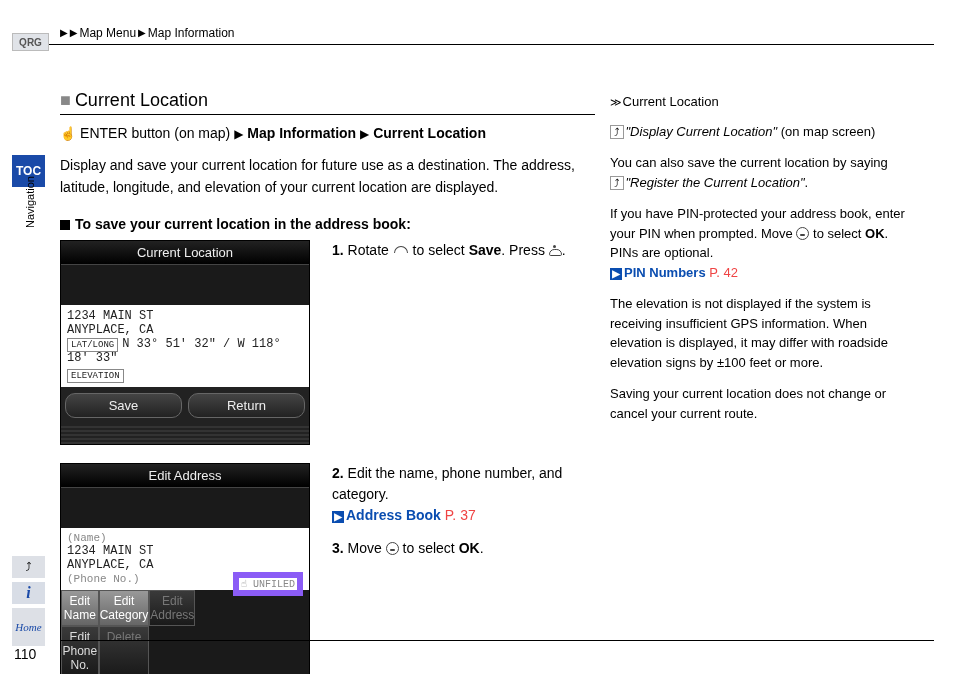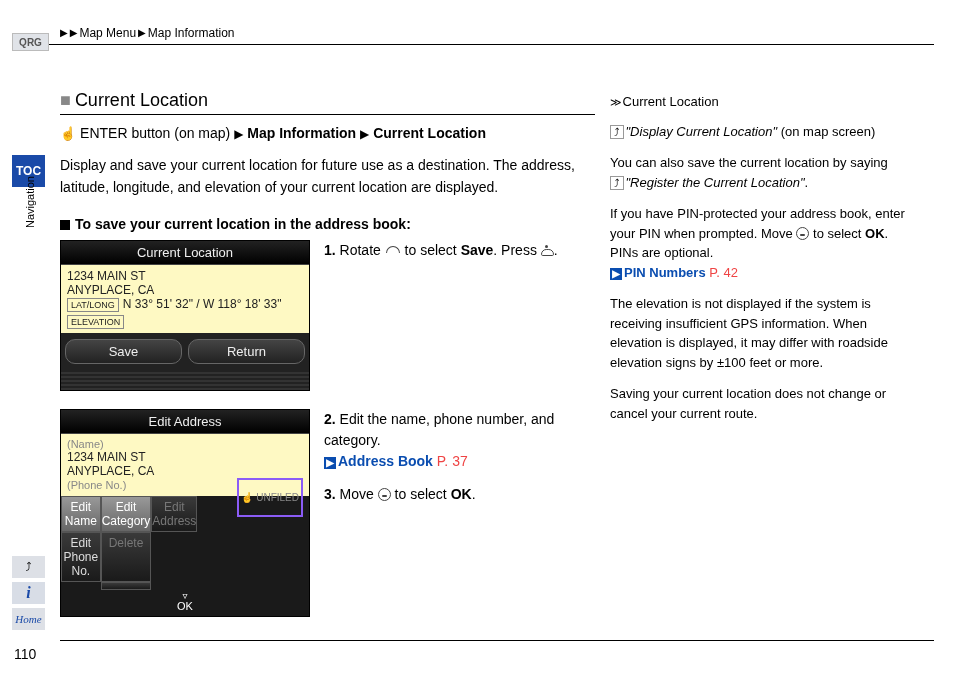--- a/index.html
+++ b/index.html
@@ -11,57 +11,57 @@
   .breadcrumb .path { font-weight: 400; }
 
   .hr-top { position: absolute; top: 44px; left: 47px; right: 20px; border-top: 1px solid #000; }
 
   .side { position: absolute; top: 0; left: 0; width: 47px; }
   .qrg { position: absolute; top: 33px; left: 12px; width: 37px; height: 18px; background: #e0e3e8; border: 1px solid #bbb; font-size: 10px; font-weight: bold; color: #555; display:flex; align-items:center; justify-content:center; }
   .toc { position: absolute; top: 155px; left: 12px; width: 33px; height: 32px; background: #1a4aa8; color: #fff; font-size: 12px; font-weight: bold; display:flex; align-items:center; justify-content:center; }
   .navlabel { position: absolute; top: 228px; left: 24px; transform: rotate(-90deg); transform-origin: left top; font-size: 11px; color: #000; }
   .voice { position: absolute; top: 556px; left: 12px; width: 33px; height: 22px; background: #dde0e6; display:flex; align-items:center; justify-content:center; font-size:12px;}
   .info { position: absolute; top: 582px; left: 12px; width: 33px; height: 22px; background: #d8dde6; color:#1a4aa8; font-family: serif; font-weight:bold; font-style:italic; display:flex; align-items:center; justify-content:center; font-size:16px;}
-  .home { position: absolute; top: 608px; left: 12px; width: 33px; height: 22px; background: #dde0e6; color:#1a4aa8; font-family: cursive; display:flex; align-items:center; justify-content:center; font-size:11px; font-style:italic;}
+  .home { position: absolute; top: 608px; left: 12px; width: 33px; height: 38px; background: #dde0e6; color:#1a4aa8; font-family: cursive; display:flex; align-items:center; justify-content:center; font-size:11px; font-style:italic;}
 
   .content { position: absolute; top: 90px; left: 60px; width: 535px; }
   .section-title { font-size: 18px; font-weight: 400; color: #000; border-bottom: 1px solid #000; padding-bottom: 3px; margin-bottom: 10px; }
   .section-title .sq { color: #888; margin-right: 4px; }
 
   .pathline { font-size: 14px; margin-bottom: 14px; }
   .pathline .mouse { font-size: 13px; }
   .pathline .tri2 { font-size: 12px; }
   .bold { font-weight: bold; }
 
   .desc { font-size: 14px; line-height: 1.55; margin-bottom: 18px; }
 
   .subhead { font-size: 14px; font-weight: bold; margin-bottom: 8px; }
   .subhead .blk { display:inline-block; width:10px; height:10px; background:#000; margin-right:5px; vertical-align:-1px; }
 
   .row { display: flex; gap: 14px; margin-bottom: 18px; }
   .screenshot { width: 250px; }
-  .steps { flex: 1; font-size: 14px; line-height: 1.5; }
+  .steps { flex: 1; font-size: 14px; line-height: 1.5; margin-left: 8px; }
   .steps .step { margin-bottom: 12px; }
   .steps .num { font-weight: bold; }
   .link { color: #ef4444; }
   .arrowlink { color: #0a4db0; font-weight: bold; }
   .arrowlink .arr { display:inline-block; width:12px; height:12px; background:#0a4db0; color:#fff; font-size:10px; text-align:center; line-height:12px; margin-right:2px;}
 
   
   .dev { border: 1px solid #000; background:#1a1a1a; color:#eee; font-family: Arial, sans-serif; font-size:12px; }
   .dev .titlebar { background: linear-gradient(#222,#000); text-align:center; padding:4px 0; border-bottom:1px solid #444; font-size:13px;}
-  .dev .whitebox { background:#fef9c3; color:#222; padding:4px 6px; font-family: Liberation Sans, sans-serif; font-size:12px; }
+  .dev .whitebox { background:#ffffff; color:#222; padding:4px 6px; font-family: Liberation Mono, monospace; font-size:12px;margin-top:40px; }
   .dev .latlong { border:1px solid #888; padding:1px 3px; font-size:9px; margin-right:4px; }
   .dev .elev { border:1px solid #888; padding:1px 3px; font-size:9px; display:inline-block; margin-top:4px;}
   .dev .btnrow { display:flex; background:#222; padding:6px 4px; gap:6px; }
   .dev .dbtn { flex:1; text-align:center; background:linear-gradient(#444,#222); border:1px solid #666; border-radius:10px; padding:4px 0; font-size:13px; color:#eee;}
   .dev .stripe { height:20px; background:repeating-linear-gradient(180deg,#222 0, #222 2px, #333 2px, #333 4px); }
 
   .dev2 .whitebox .gray { color:#888; font-size:11px; }
-  .dev2 .tag { float:right; font-size:10px; color:#888; border:2px solid #8b5cf6; padding:12px 2px; }
+  .dev2 .tag { float:right; font-size:10px; color:#888; border:6px solid #8b5cf6; padding:0 2px; }
   .dev2 .grid { display:grid; grid-template-columns:1fr 1fr 1fr 1fr; }
   .dev2 .gbtn { border:1px solid #555; background:linear-gradient(#3a3a3a,#1a1a1a); text-align:center; padding:3px 0; font-size:12px; color:#ddd;}
   .dev2 .gbtn.light { background:linear-gradient(#999,#666); color:#fff; }
   .dev2 .gbtn.dim { color:#777; }
   .dev2 .ok { text-align:center; font-size:11px; color:#fff; padding:2px 0 4px; }
   .dev2 .ok::before { content:"▿"; display:block; font-size:10px; line-height:8px;}
 
   .rightcol { position: absolute; top: 92px; left: 610px; width: 300px; font-size: 13px; line-height:1.5; }
   .rightcol .rtitle { font-size: 13px; margin-bottom: 10px; }
   .rightcol .rtitle .dbl { font-size:11px; letter-spacing:-2px; margin-right:3px;}

